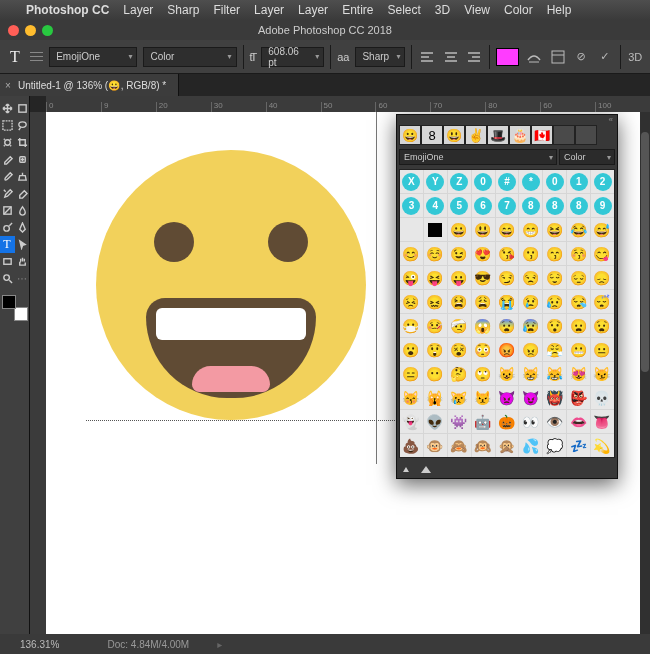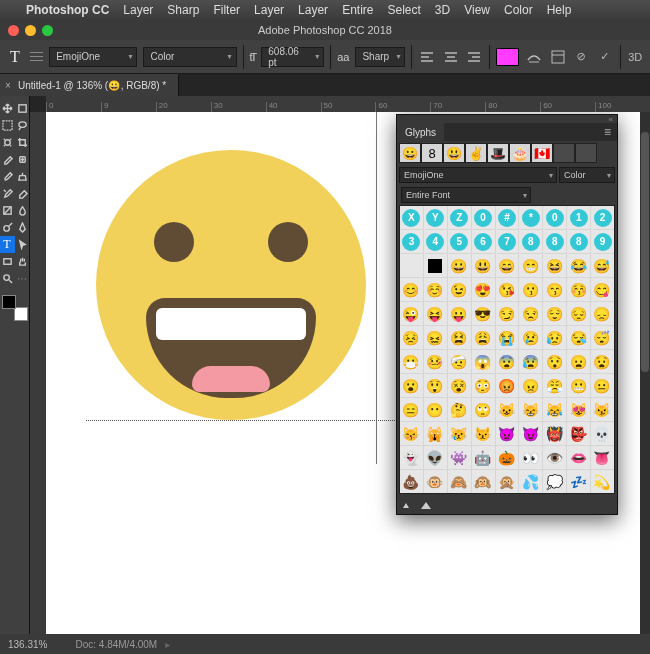--- a/index.html
+++ b/index.html
@@ -54,21 +54,21 @@
   .eye{width:40px;height:40px;border-radius:50%;background:#604b34;position:absolute;top:72px}
   .eye.l{left:58px}.eye.r{right:58px}
   .mouth{position:absolute;left:50%;transform:translateX(-50%);top:148px;width:170px;height:100px;background:#604b34;border-radius:20px 20px 85px 85px}
   .teeth{position:absolute;top:10px;left:10px;right:10px;height:32px;background:#fff;border-radius:6px}
   .tongue{position:absolute;bottom:6px;left:50%;transform:translateX(-50%);width:78px;height:26px;background:#f39aa3;border-radius:50px 50px 20px 20px}
   .guide-v{position:absolute;top:0;bottom:170px;left:330px;width:1px;border-left:1px solid #777}
   .guide-h{position:absolute;left:40px;right:225px;top:308px;height:1px;border-top:1px dotted #555}
   .vscroll{position:absolute;top:16px;right:0;bottom:0;width:10px;background:#303030}
   .vscroll .thumb{position:absolute;top:20px;width:8px;left:1px;height:240px;background:#555;border-radius:4px}
   
-  .status{height:20px;background:#3a3a3a;color:#bbb;font-size:10px;display:flex;align-items:center;padding:0 8px;gap:8px}
+  .status{height:20px;background:#3a3a3a;color:#bbb;font-size:10px;display:flex;align-items:center;padding:0 20px;gap:28px}
   .status .docsize{color:#999;margin-left:20px}
   .status .sep2{color:#666}
   
   .glyphs{position:absolute;top:2px;right:22px;width:222px;background:#383838;border:1px solid #111;box-shadow:0 6px 20px rgba(0,0,0,.6);display:flex;flex-direction:column}
   .gly-top{height:8px;background:#383838;display:flex;justify-content:flex-end;align-items:center;padding:0 4px}
   .gly-top span{color:#888;font-size:8px}
   .gly-tab{height:18px;background:#2b2b2b;display:flex;align-items:center}
   .gly-tab .t{padding:0 8px;background:#383838;color:#ddd;font-size:10px;height:18px;display:flex;align-items:center}
   .gly-tab .menu{margin-left:auto;color:#aaa;font-size:12px;padding:0 6px}
   .gly-recent{height:24px;display:flex;padding:2px;gap:0;background:#383838}
@@ -342,41 +342,34 @@
               <div class="teeth"></div>
               <div class="tongue"></div>
             </div>
         </div>
       </div>
 
       <div class="glyphs">
         <div class="gly-top">
             <span>«</span>
           </div>
-        <div class="gly-tab">
-          <span class="t">Glyphs</span>
-          <span class="menu">≡</span>
-        </div>
         <div class="gly-recent">
           <span class="r">😀</span>
           <span class="r">8</span>
           <span class="r">😃</span>
           <span class="r">✌️</span>
           <span class="r">🎩</span>
           <span class="r">🎂</span>
           <span class="r">🇨🇦</span>
           <span class="r empty"></span>
           <span class="r empty"></span>
         </div>
         <div class="gly-dds">
           <div class="dd">EmojiOne</div>
           <div class="dd" style="flex:0 0 56px">Color</div>
-        </div>
-        <div class="gly-filter">
-          <div class="dd">Entire Font</div>
         </div>
         <div class="gly-grid" id="glygrid">
             <div class="cb">
               <span>X</span>
             </div>
             <div class="cb">
               <span>Y</span>
             </div>
             <div class="cb">
               <span>Z</span>

